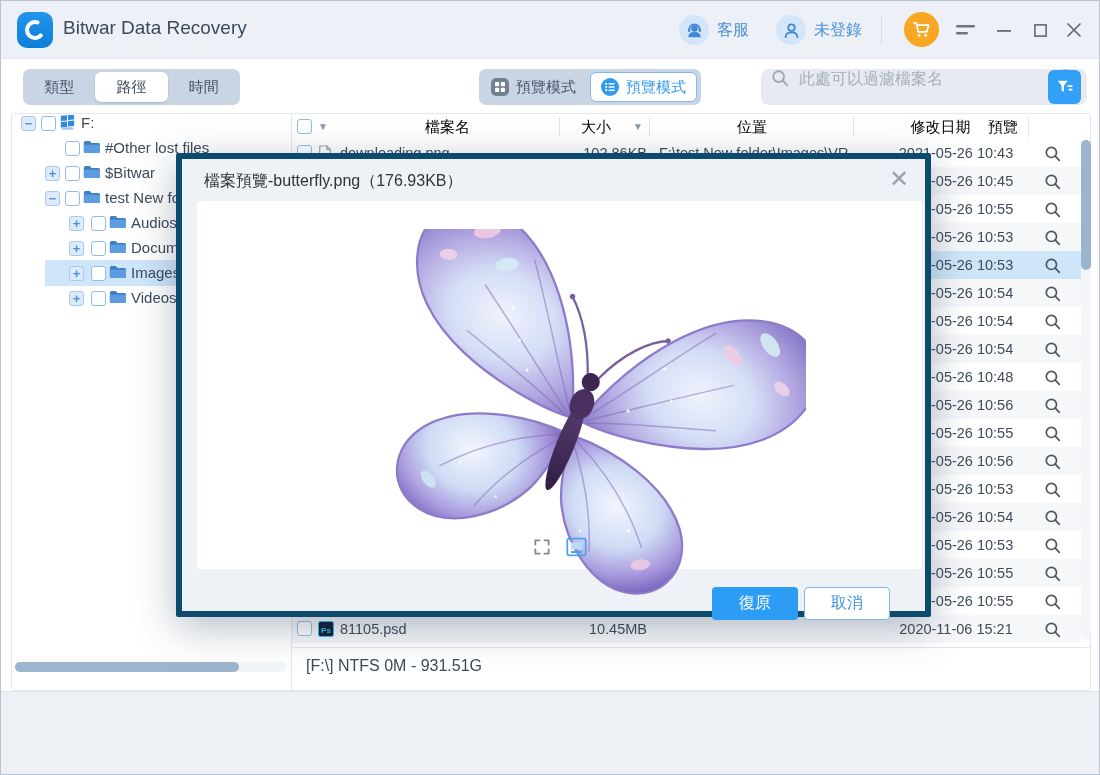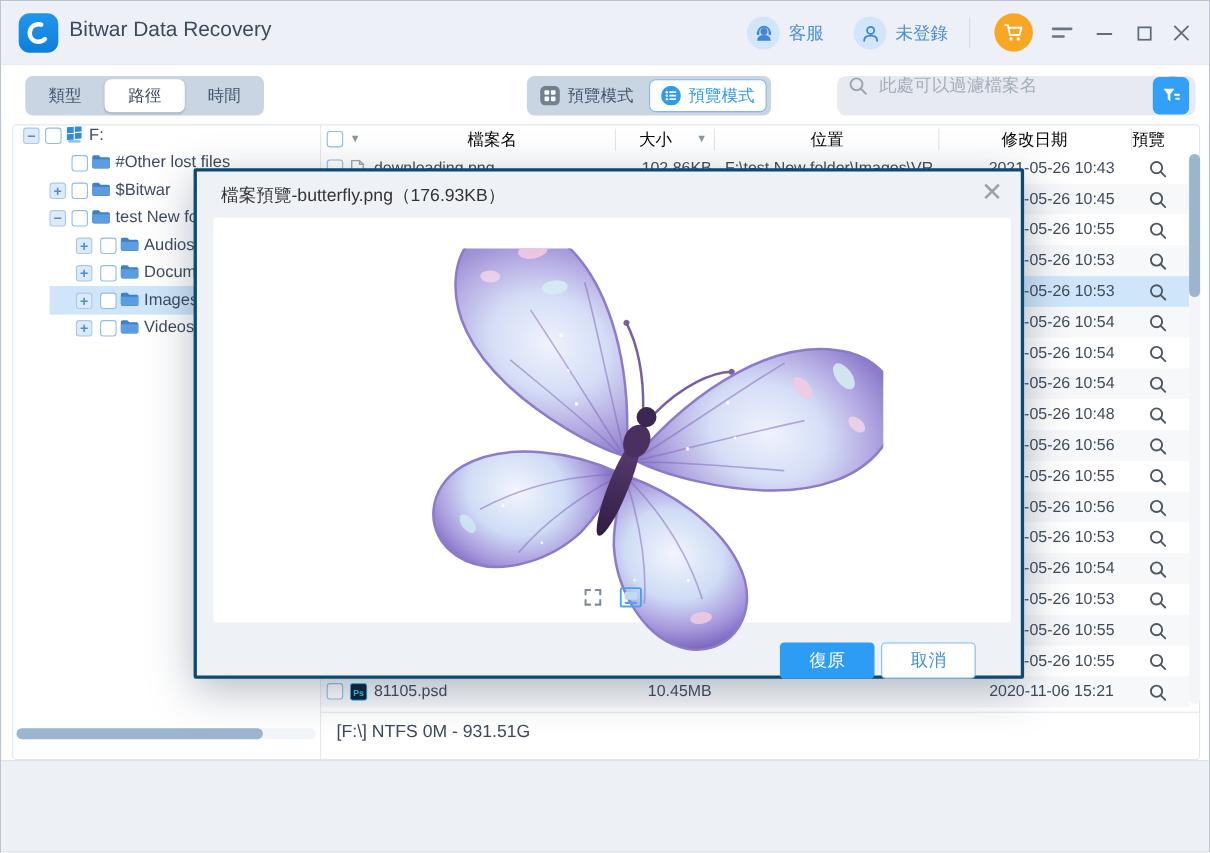--- a/index.html
+++ b/index.html
@@ -63,21 +63,21 @@
   .trow .cell{position:absolute;top:0;height:28px;display:flex;align-items:center;font-size:14.5px;color:#3f4b59;white-space:nowrap;overflow:hidden;}
   .vscroll-track{position:absolute;left:1080px;top:139px;width:10px;height:500px;border-radius:5px;background:#f3f5f8;}
   .vscroll-thumb{position:absolute;left:0;top:0;width:10px;height:130px;border-radius:5px;background:#9cb4ce;}
   .status-line{position:absolute;left:291px;top:646px;width:799px;height:1px;background:#e3e7ed;}
   .status-text{position:absolute;left:305px;top:656px;font-size:16px;color:#3c4a5b;}
 
   
   .bottombar{position:absolute;left:0;top:690px;width:1100px;height:85px;background:#edf1f6;border-top:1px solid #dde3eb;}
 
   
-  .modal{position:absolute;left:175px;top:152px;width:755px;height:464px;background:#eef1f6;border:3px solid #0c4a6e;
+  .modal{position:absolute;left:175px;top:152px;width:755px;height:464px;background:#eef1f6;border:6px solid #0c4a6e;
          box-shadow:0 10px 40px rgba(40,60,90,.35);z-index:50;border-radius:2px;}
   .modal-title{position:absolute;left:22px;top:12px;font-size:16px;color:#333;}
   .modal-close{position:absolute;right:16px;top:8px;font-size:24px;color:#9aa2ac;line-height:1;}
   .modal-imgarea{position:absolute;left:15px;top:42px;width:725px;height:368px;background:#fff;border-radius:3px;}
   .zoom-tools{position:absolute;left:0;right:0;bottom:8px;display:flex;justify-content:center;gap:14px;}
   .modal-btn{position:absolute;top:428px;width:86px;height:33px;border-radius:4px;display:flex;align-items:center;justify-content:center;font-size:16px;}
   .btn-recover{left:530px;background:#2d9cf5;color:#fff;}
   .btn-cancel{left:622px;background:#fff;color:#3f93dc;border:1px solid #7db9ee;}
 </style>
 </head>
@@ -286,21 +286,21 @@
 
   <div class="abs" style="left:296px;top:118px;">
       <div class="chk"></div>
     </div>
   <div class="abs" style="left:317px;top:120px;font-size:10px;color:#8b97a5;">▼</div>
   <div class="th" style="left:335px;width:223px;">檔案名</div>
   <div class="th" style="left:558px;width:74px;">大小</div>
   <div class="abs" style="left:632px;top:120px;font-size:10px;color:#8b97a5;">▼</div>
   <div class="th" style="left:650px;width:202px;">位置</div>
   <div class="th" style="left:852px;width:175px;">修改日期</div>
-  <div class="th" style="left:1015px;width:56px;">預覽</div>
+  <div class="th" style="left:974px;width:56px;">預覽</div>
   <div class="th-sep" style="left:558px;"></div>
   <div class="th-sep" style="left:648px;"></div>
   <div class="th-sep" style="left:852px;"></div>
   <div class="th-sep" style="left:1027px;"></div>
   <div class="thead-line"></div>
 
   <div id="file-table">
       <div class="trow" style="top: 138px; background: rgb(255, 255, 255);">
         <div class="chk abs" style="left:5px;top:6px;"></div>
         <span class="abs" style="left:26px;top:6px;"><svg width="14" height="16" viewBox="0 0 16 18">

